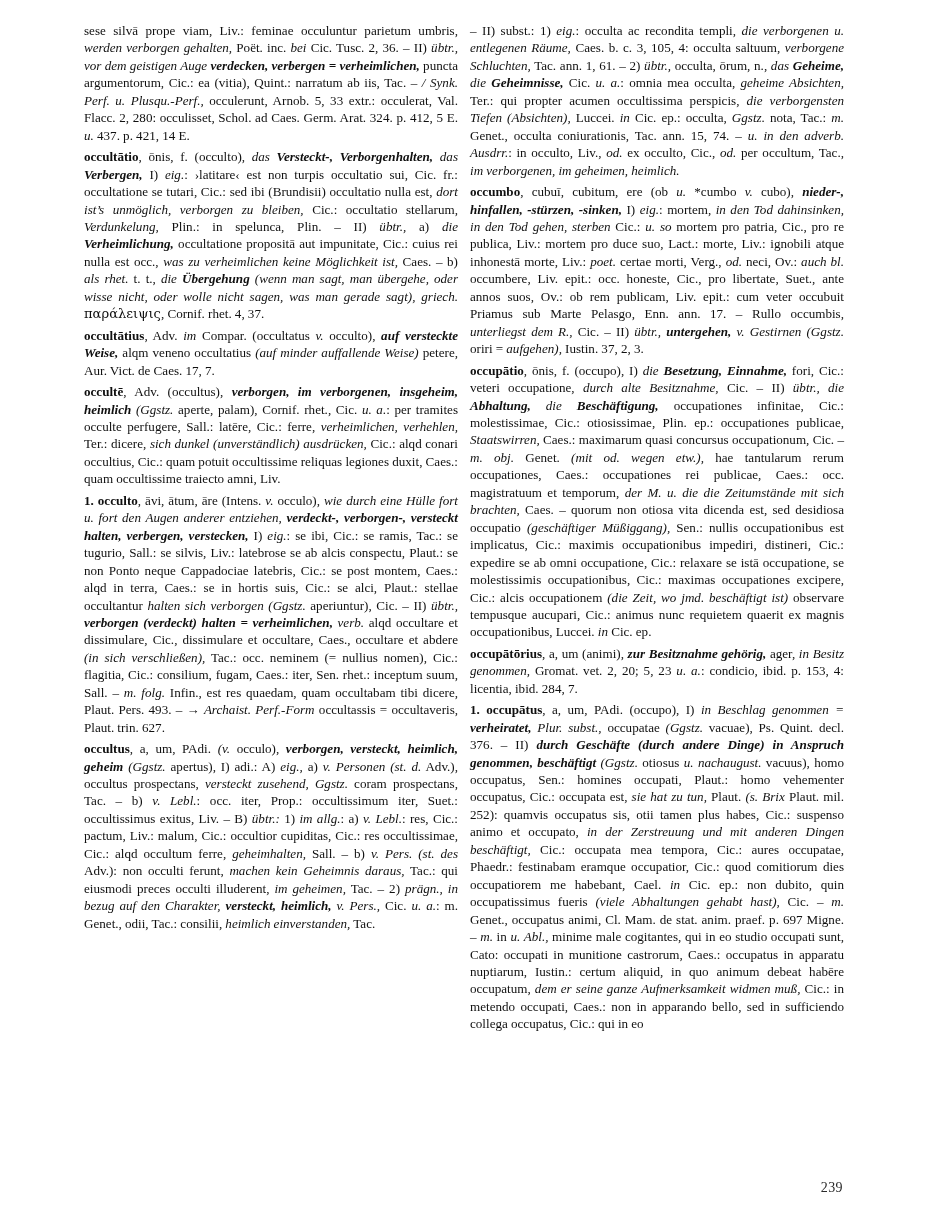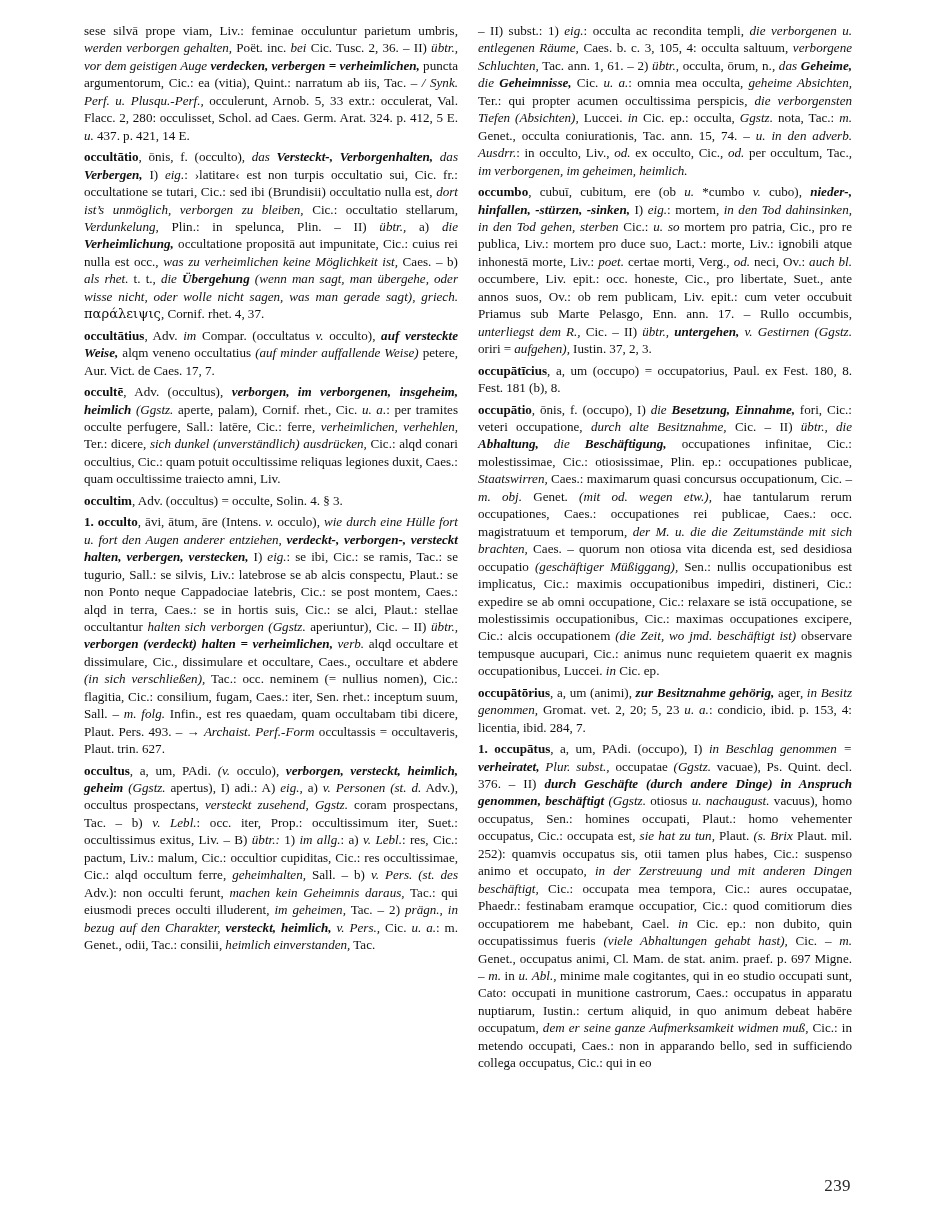--- a/index.html
+++ b/index.html
@@ -34,66 +34,64 @@
     width: 374px;
     font-size: 13.1px;
     line-height: 17.45px;
     text-align: justify;
     text-justify: inter-word;
     -webkit-hyphens: none;
     hyphens: none;
     word-spacing: -0.1px;
   }
   .col-left  { left: 0px; }
-  .col-right { left: 394px; }
+  .col-right { left: 386px; }
 
   .entry {
     margin: 0;
     padding: 0;
     text-indent: 0;
   }
   
   .entry + .entry { margin-top: 4px; }
 
   .hw { font-weight: bold; }
   .it { font-style: italic; }
   .bi { font-weight: bold; font-style: italic; }
   .gr { font-family: "DejaVu Serif", serif; font-style: normal; }
 
   .pageno {
     position: absolute;
-    right: 84px;
+    right: 92px;
     bottom: 14px;
-    font-size: 17px;
+    font-size: 14px;
     letter-spacing: 0.4px;
     color: #2a2a2a;
     font-family: "Liberation Serif", serif;
   }
 </style>
 </head>
 <body>
 
 <div id="page">
 
   <div class="columns">
 
     <div class="col col-left">
         <p class="entry"><span>sese silvā prope viam, Liv.: feminae occuluntur parietum umbris, </span><span class="it">werden verborgen gehalten,</span><span> Poët. inc. </span><span class="it">bei</span><span> Cic. Tusc. 2, 36. – II) </span><span class="it">übtr., vor dem geistigen Auge </span><span class="bi">verdecken, verbergen = verheimlichen,</span><span> puncta argumentorum, Cic.: ea (vitia), Quint.: narratum ab iis, Tac. – </span><span class="it">/ Synk. Perf. u. Plusqu.-Perf.,</span><span> occulerunt, Arnob. 5, 33 extr.: occulerat, Val. Flacc. 2, 280: occulisset, Schol. ad Caes. Germ. Arat. 324. p. 412, 5 E. </span><span class="it">u.</span><span> 437. p. 421, 14 E.</span></p>
         <p class="entry"><span class="hw">occultātio</span><span>, ōnis, f. (occulto), </span><span class="it">das </span><span class="bi">Versteckt-, Verborgenhalten, </span><span class="it">das </span><span class="bi">Verbergen,</span><span> I) </span><span class="it">eig.</span><span>: ›latitare‹ est non turpis occultatio sui, Cic. fr.: occultatione se tutari, Cic.: sed ibi (Brundisii) occultatio nulla est, </span><span class="it">dort ist’s unmöglich, verborgen zu bleiben,</span><span> Cic.: occultatio stellarum, </span><span class="it">Verdunkelung,</span><span> Plin.: in spelunca, Plin. – II) </span><span class="it">übtr.,</span><span> a) </span><span class="it">die </span><span class="bi">Verheimlichung,</span><span> occultatione propositā aut impunitate, Cic.: cuius rei nulla est occ., </span><span class="it">was zu verheimlichen keine Möglichkeit ist,</span><span> Caes. – b) </span><span class="it">als rhet.</span><span> t. t., </span><span class="it">die </span><span class="bi">Übergehung </span><span class="it">(wenn man sagt, man übergehe, oder wisse nicht, oder wolle nicht sagen, was man gerade sagt), griech. </span><span class="gr">παράλειψις</span><span>, Cornif. rhet. 4, 37.</span></p>
         <p class="entry"><span class="hw">occultātius</span><span>, Adv. </span><span class="it">im</span><span> Compar. (occultatus </span><span class="it">v.</span><span> occulto), </span><span class="bi">auf versteckte Weise,</span><span> alqm veneno occultatius </span><span class="it">(auf minder auffallende Weise)</span><span> petere, Aur. Vict. de Caes. 17, 7.</span></p>
         <p class="entry"><span class="hw">occultē</span><span>, Adv. (occultus), </span><span class="bi">verborgen, im verborgenen, insgeheim, heimlich </span><span class="it">(Ggstz.</span><span> aperte, palam), Cornif. rhet., Cic. </span><span class="it">u. a.</span><span>: per tramites occulte perfugere, Sall.: latēre, Cic.: ferre, </span><span class="it">verheimlichen, verhehlen,</span><span> Ter.: dicere, </span><span class="it">sich dunkel (unverständlich) ausdrücken,</span><span> Cic.: alqd conari occultius, Cic.: quam potuit occultissime reliquas legiones duxit, Caes.: quam occultissime traiecto amni, Liv.</span></p>
-        <p class="entry"><span class="hw">occultim</span><span>, Adv. (occultus) = occulte, Solin. 4. § 3.</span></p>
         <p class="entry"><span class="hw">1. occulto</span><span>, āvi, ātum, āre (Intens. </span><span class="it">v.</span><span> occulo), </span><span class="it">wie durch eine Hülle fort u. fort den Augen anderer entziehen, </span><span class="bi">verdeckt-, verborgen-, versteckt halten, verbergen, verstecken,</span><span> I) </span><span class="it">eig.</span><span>: se ibi, Cic.: se ramis, Tac.: se tugurio, Sall.: se silvis, Liv.: latebrose se ab alcis conspectu, Plaut.: se non Ponto neque Cappadociae latebris, Cic.: se post montem, Caes.: alqd in terra, Caes.: se in hortis suis, Cic.: se alci, Plaut.: stellae occultantur </span><span class="it">halten sich verborgen (Ggstz.</span><span> aperiuntur), Cic. – II) </span><span class="it">übtr.,</span><span> </span><span class="bi">verborgen (verdeckt) halten = verheimlichen,</span><span> </span><span class="it">verb.</span><span> alqd occultare et dissimulare, Cic., dissimulare et occultare, Caes., occultare et abdere </span><span class="it">(in sich verschließen),</span><span> Tac.: occ. neminem (= nullius nomen), Cic.: flagitia, Cic.: consilium, fugam, Caes.: iter, Sen. rhet.: inceptum suum, Sall. – </span><span class="it">m. folg.</span><span> Infin., est res quaedam, quam occultabam tibi dicere, Plaut. Pers. 493. – → </span><span class="it">Archaist. Perf.-Form</span><span> occultassis = occultaveris, Plaut. trin. 627.</span></p>
         <p class="entry"><span class="hw">occultus</span><span>, a, um, PAdi. </span><span class="it">(v.</span><span> occulo), </span><span class="bi">verborgen, versteckt, heimlich, geheim </span><span class="it">(Ggstz.</span><span> apertus), I) adi.: A) </span><span class="it">eig.,</span><span> a) </span><span class="it">v. Personen (st. d.</span><span> Adv.), occultus prospectans, </span><span class="it">versteckt zusehend, Ggstz.</span><span> coram prospectans, Tac. – b) </span><span class="it">v. Lebl.</span><span>: occ. iter, Prop.: occultissimum iter, Suet.: occultissimus exitus, Liv. – B) </span><span class="it">übtr.:</span><span> 1) </span><span class="it">im allg.</span><span>: a) </span><span class="it">v. Lebl.</span><span>: res, Cic.: pactum, Liv.: malum, Cic.: occultior cupiditas, Cic.: res occultissimae, Cic.: alqd occultum ferre, </span><span class="it">geheimhalten,</span><span> Sall. – b) </span><span class="it">v. Pers. (st. des</span><span> Adv.): non occulti ferunt, </span><span class="it">machen kein Geheimnis daraus,</span><span> Tac.: qui eiusmodi preces occulti illuderent, </span><span class="it">im geheimen,</span><span> Tac. – 2) </span><span class="it">prägn., in bezug auf den Charakter, </span><span class="bi">versteckt, heimlich,</span><span> </span><span class="it">v. Pers.,</span><span> Cic. </span><span class="it">u. a.</span><span>: m. Genet., odii, Tac.: consilii, </span><span class="it">heimlich einverstanden,</span><span> Tac.</span></p>
       </div>
 
     <div class="col col-right">
         <p class="entry"><span>– II) subst.: 1) </span><span class="it">eig.</span><span>: occulta ac recondita templi, </span><span class="it">die verborgenen u. entlegenen Räume,</span><span> Caes. b. c. 3, 105, 4: occulta saltuum, </span><span class="it">verborgene Schluchten,</span><span> Tac. ann. 1, 61. – 2) </span><span class="it">übtr.,</span><span> occulta, ōrum, n., </span><span class="it">das </span><span class="bi">Geheime, </span><span class="it">die </span><span class="bi">Geheimnisse,</span><span> Cic. </span><span class="it">u. a.</span><span>: omnia mea occulta, </span><span class="it">geheime Absichten,</span><span> Ter.: qui propter acumen occultissima perspicis, </span><span class="it">die verborgensten Tiefen (Absichten),</span><span> Luccei. </span><span class="it">in</span><span> Cic. ep.: occulta, </span><span class="it">Ggstz.</span><span> nota, Tac.: </span><span class="it">m.</span><span> Genet., occulta coniurationis, Tac. ann. 15, 74. – </span><span class="it">u. in den adverb. Ausdrr.</span><span>: in occulto, Liv., </span><span class="it">od.</span><span> ex occulto, Cic., </span><span class="it">od.</span><span> per occultum, Tac., </span><span class="it">im verborgenen, im geheimen, heimlich.</span></p>
         <p class="entry"><span class="hw">occumbo</span><span>, cubuī, cubitum, ere (ob </span><span class="it">u.</span><span> *cumbo </span><span class="it">v.</span><span> cubo), </span><span class="bi">nieder-, hinfallen, -stürzen, -sinken,</span><span> I) </span><span class="it">eig.</span><span>: mortem, </span><span class="it">in den Tod dahinsinken, in den Tod gehen, sterben</span><span> Cic.: </span><span class="it">u. so</span><span> mortem pro patria, Cic., pro re publica, Liv.: mortem pro duce suo, Lact.: morte, Liv.: ignobili atque inhonestā morte, Liv.: </span><span class="it">poet.</span><span> certae morti, Verg., </span><span class="it">od.</span><span> neci, Ov.: </span><span class="it">auch bl.</span><span> occumbere, Liv. epit.: occ. honeste, Cic., pro libertate, Suet., ante annos suos, Ov.: ob rem publicam, Liv. epit.: cum veter occubuit Priamus sub Marte Pelasgo, Enn. ann. 17. – Rullo occumbis, </span><span class="it">unterliegst dem R.,</span><span> Cic. – II) </span><span class="it">übtr.,</span><span> </span><span class="bi">untergehen,</span><span> </span><span class="it">v. Gestirnen (Ggstz.</span><span> oriri = </span><span class="it">aufgehen),</span><span> Iustin. 37, 2, 3.</span></p>
-        <p class="entry"><span class="hw">occupātīcius</span><span>, a, um (occupo) = occupatorius, Paul. ex Fest. 180, 8. Fest. 181 (b), 8.</span></p>
         <p class="entry"><span class="hw">occupātio</span><span>, ōnis, f. (occupo), I) </span><span class="it">die </span><span class="bi">Besetzung, Einnahme,</span><span> fori, Cic.: veteri occupatione, </span><span class="it">durch alte Besitznahme,</span><span> Cic. – II) </span><span class="it">übtr., die </span><span class="bi">Abhaltung, </span><span class="it">die </span><span class="bi">Beschäftigung,</span><span> occupationes infinitae, Cic.: molestissimae, Cic.: otiosissimae, Plin. ep.: occupationes publicae, </span><span class="it">Staatswirren,</span><span> Caes.: maximarum quasi concursus occupationum, Cic. – </span><span class="it">m. obj.</span><span> Genet. </span><span class="it">(mit od. wegen etw.),</span><span> hae tantularum rerum occupationes, Caes.: occupationes rei publicae, Caes.: occ. magistratuum et temporum, </span><span class="it">der M. u. die die Zeitumstände mit sich brachten,</span><span> Caes. – quorum non otiosa vita dicenda est, sed desidiosa occupatio </span><span class="it">(geschäftiger Müßiggang),</span><span> Sen.: nullis occupationibus est implicatus, Cic.: maximis occupationibus impediri, distineri, Cic.: expedire se ab omni occupatione, Cic.: relaxare se istā occupatione, se molestissimis occupationibus, Cic.: maximas occupationes excipere, Cic.: alcis occupationem </span><span class="it">(die Zeit, wo jmd. beschäftigt ist)</span><span> observare tempusque aucupari, Cic.: animus nunc requietem quaerit ex magnis occupationibus, Luccei. </span><span class="it">in</span><span> Cic. ep.</span></p>
         <p class="entry"><span class="hw">occupātōrius</span><span>, a, um (animi), </span><span class="bi">zur Besitznahme gehörig,</span><span> ager, </span><span class="it">in Besitz genommen,</span><span> Gromat. vet. 2, 20; 5, 23 </span><span class="it">u. a.</span><span>: condicio, ibid. p. 153, 4: licentia, ibid. 284, 7.</span></p>
         <p class="entry"><span class="hw">1. occupātus</span><span>, a, um, PAdi. (occupo), I) </span><span class="it">in Beschlag genommen = </span><span class="bi">verheiratet, </span><span class="it">Plur. subst.,</span><span> occupatae </span><span class="it">(Ggstz.</span><span> vacuae), Ps. Quint. decl. 376. – II) </span><span class="bi">durch Geschäfte (durch andere Dinge) in Anspruch genommen, beschäftigt </span><span class="it">(Ggstz.</span><span> otiosus </span><span class="it">u. nachaugust.</span><span> vacuus), homo occupatus, Sen.: homines occupati, Plaut.: homo vehementer occupatus, Cic.: occupata est, </span><span class="it">sie hat zu tun,</span><span> Plaut. </span><span class="it">(s. Brix</span><span> Plaut. mil. 252): quamvis occupatus sis, otii tamen plus habes, Cic.: suspenso animo et occupato, </span><span class="it">in der Zerstreuung und mit anderen Dingen beschäftigt,</span><span> Cic.: occupata mea tempora, Cic.: aures occupatae, Phaedr.: festinabam eramque occupatior, Cic.: quod comitiorum dies occupatiorem me habebant, Cael. </span><span class="it">in</span><span> Cic. ep.: non dubito, quin occupatissimus fueris </span><span class="it">(viele Abhaltungen gehabt hast),</span><span> Cic. – </span><span class="it">m.</span><span> Genet., occupatus animi, Cl. Mam. de stat. anim. praef. p. 697 Migne. – </span><span class="it">m.</span><span> in </span><span class="it">u. Abl.,</span><span> minime male cogitantes, qui in eo studio occupati sunt, Cato: occupati in munitione castrorum, Caes.: occupatus in apparatu nuptiarum, Iustin.: certum aliquid, in quo animum debeat habēre occupatum, </span><span class="it">dem er seine ganze Aufmerksamkeit widmen muß,</span><span> Cic.: in metendo occupati, Caes.: non in apparando bello, sed in sufficiendo collega occupatus, Cic.: qui in eo</span></p>
       </div>
 
   </div>
 
   <div class="pageno">239</div>
 
 </div>

